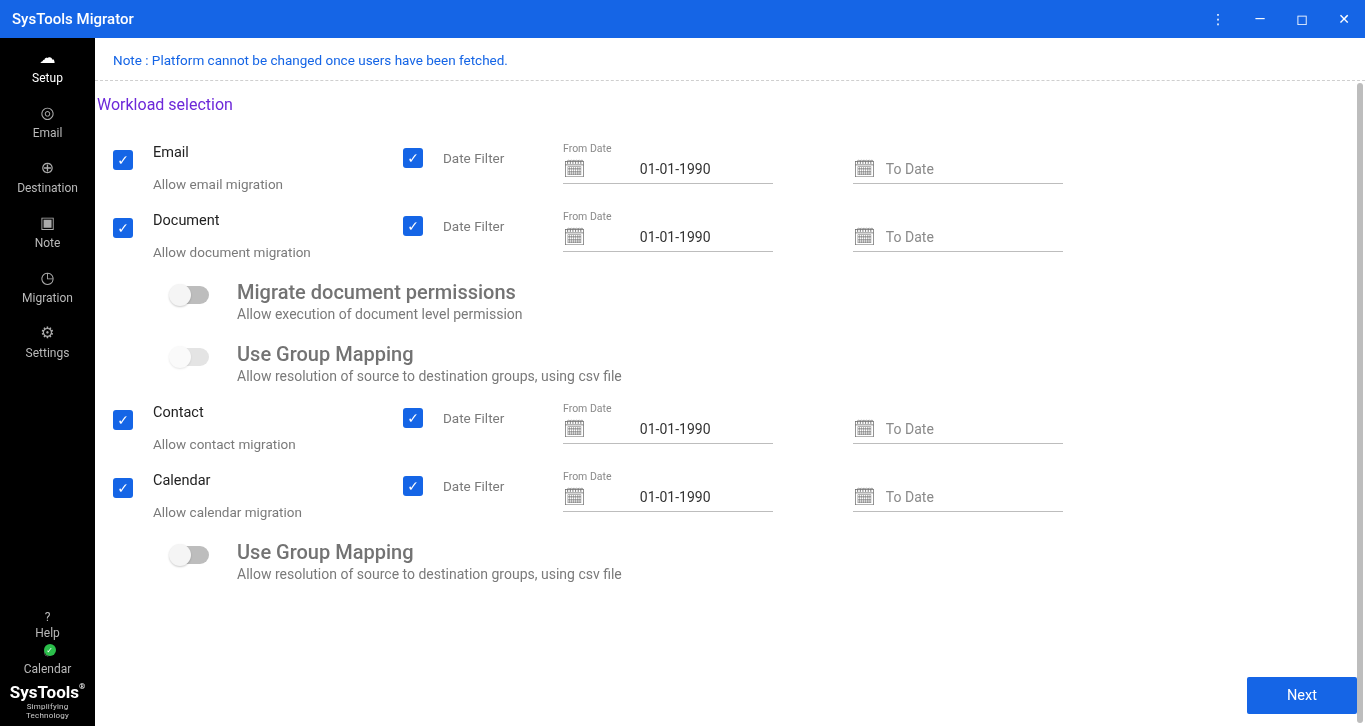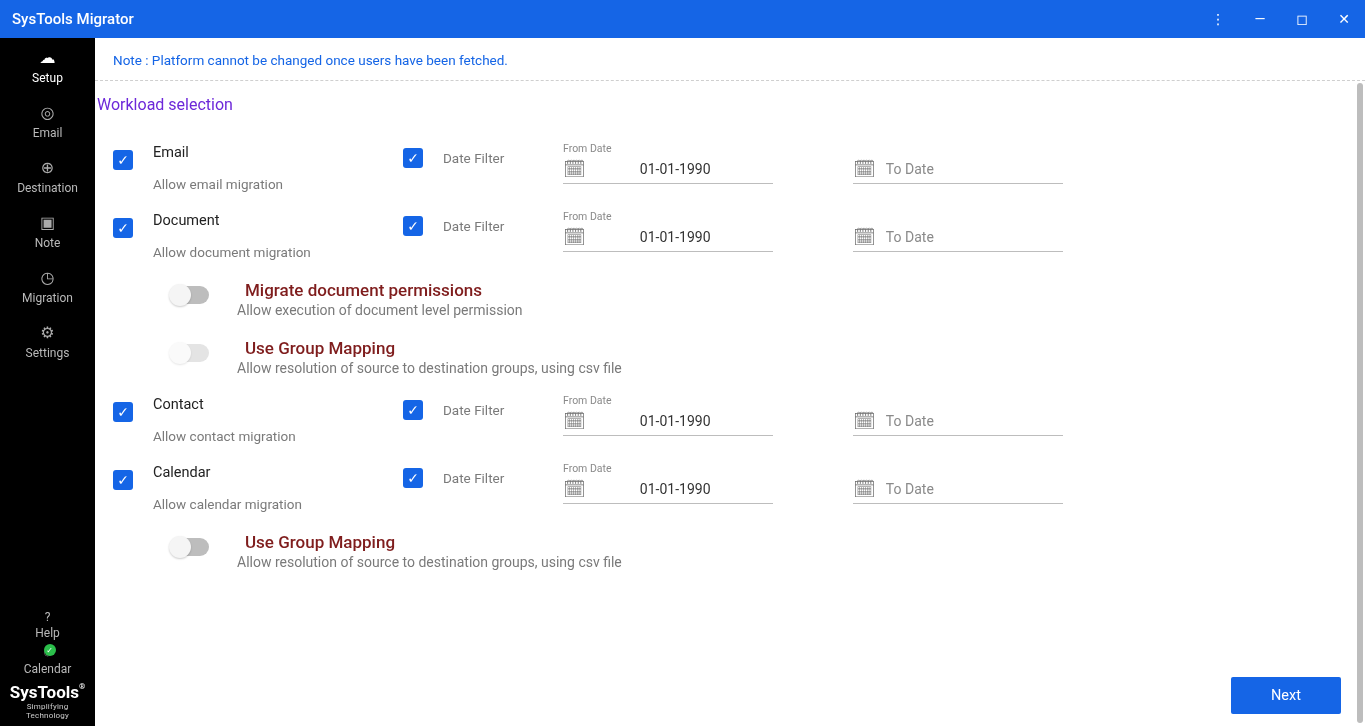--- a/index.html
+++ b/index.html
@@ -49,24 +49,24 @@
   .date-val { font-size: 14px; color: #333; flex: 1; padding-left: 44px; }
   .date-ph { font-size: 14px; color: #8a8a8a; flex: 1; }
   .gap40 { width: 40px; }
 
   .subrow { display: flex; align-items: flex-start; gap: 28px; margin-top: 20px; margin-left: 58px; }
   .toggle { width: 38px; height: 18px; border-radius: 10px; position: relative; cursor: pointer; margin-top: 6px; flex-shrink: 0; }
   .toggle.off { background: #bdbdbd; }
   .toggle.off::after { content: ""; position: absolute; left: -2px; top: -2px; width: 22px; height: 22px; background: #f5f5f5; border-radius: 50%; box-shadow: 0 1px 2px rgba(0,0,0,0.2); }
   .toggle.disabled { background: #e4e4e4; }
   .toggle.disabled::after { content: ""; position: absolute; left: -2px; top: -2px; width: 22px; height: 22px; background: #fafafa; border-radius: 50%; box-shadow: 0 1px 2px rgba(0,0,0,0.1); }
-  .sub-label .t { font-size: 17px; color: #7f1d1d; font-weight: 500; margin-left: 8px; }
+  .sub-label .t { font-size: 20px; color: #737373; font-weight: 500; }
   .sub-label .s { font-size: 14px; color: #7a7a7a; margin-top: 2px; }
 
-  .footer { position: absolute; bottom: 12px; right: 24px; }
+  .footer { position: absolute; bottom: 12px; right: 8px; }
   .next-btn { background: #1565e6; color: #fff; border: none; padding: 10px 40px; font-size: 14.5px; border-radius: 2px; cursor: pointer; }
 </style>
 </head>
 <body>
 
 <div class="app">
   <div class="titlebar">
     <div class="title">SysTools Migrator</div>
     <div class="win-controls">
       <span>⋮</span>

